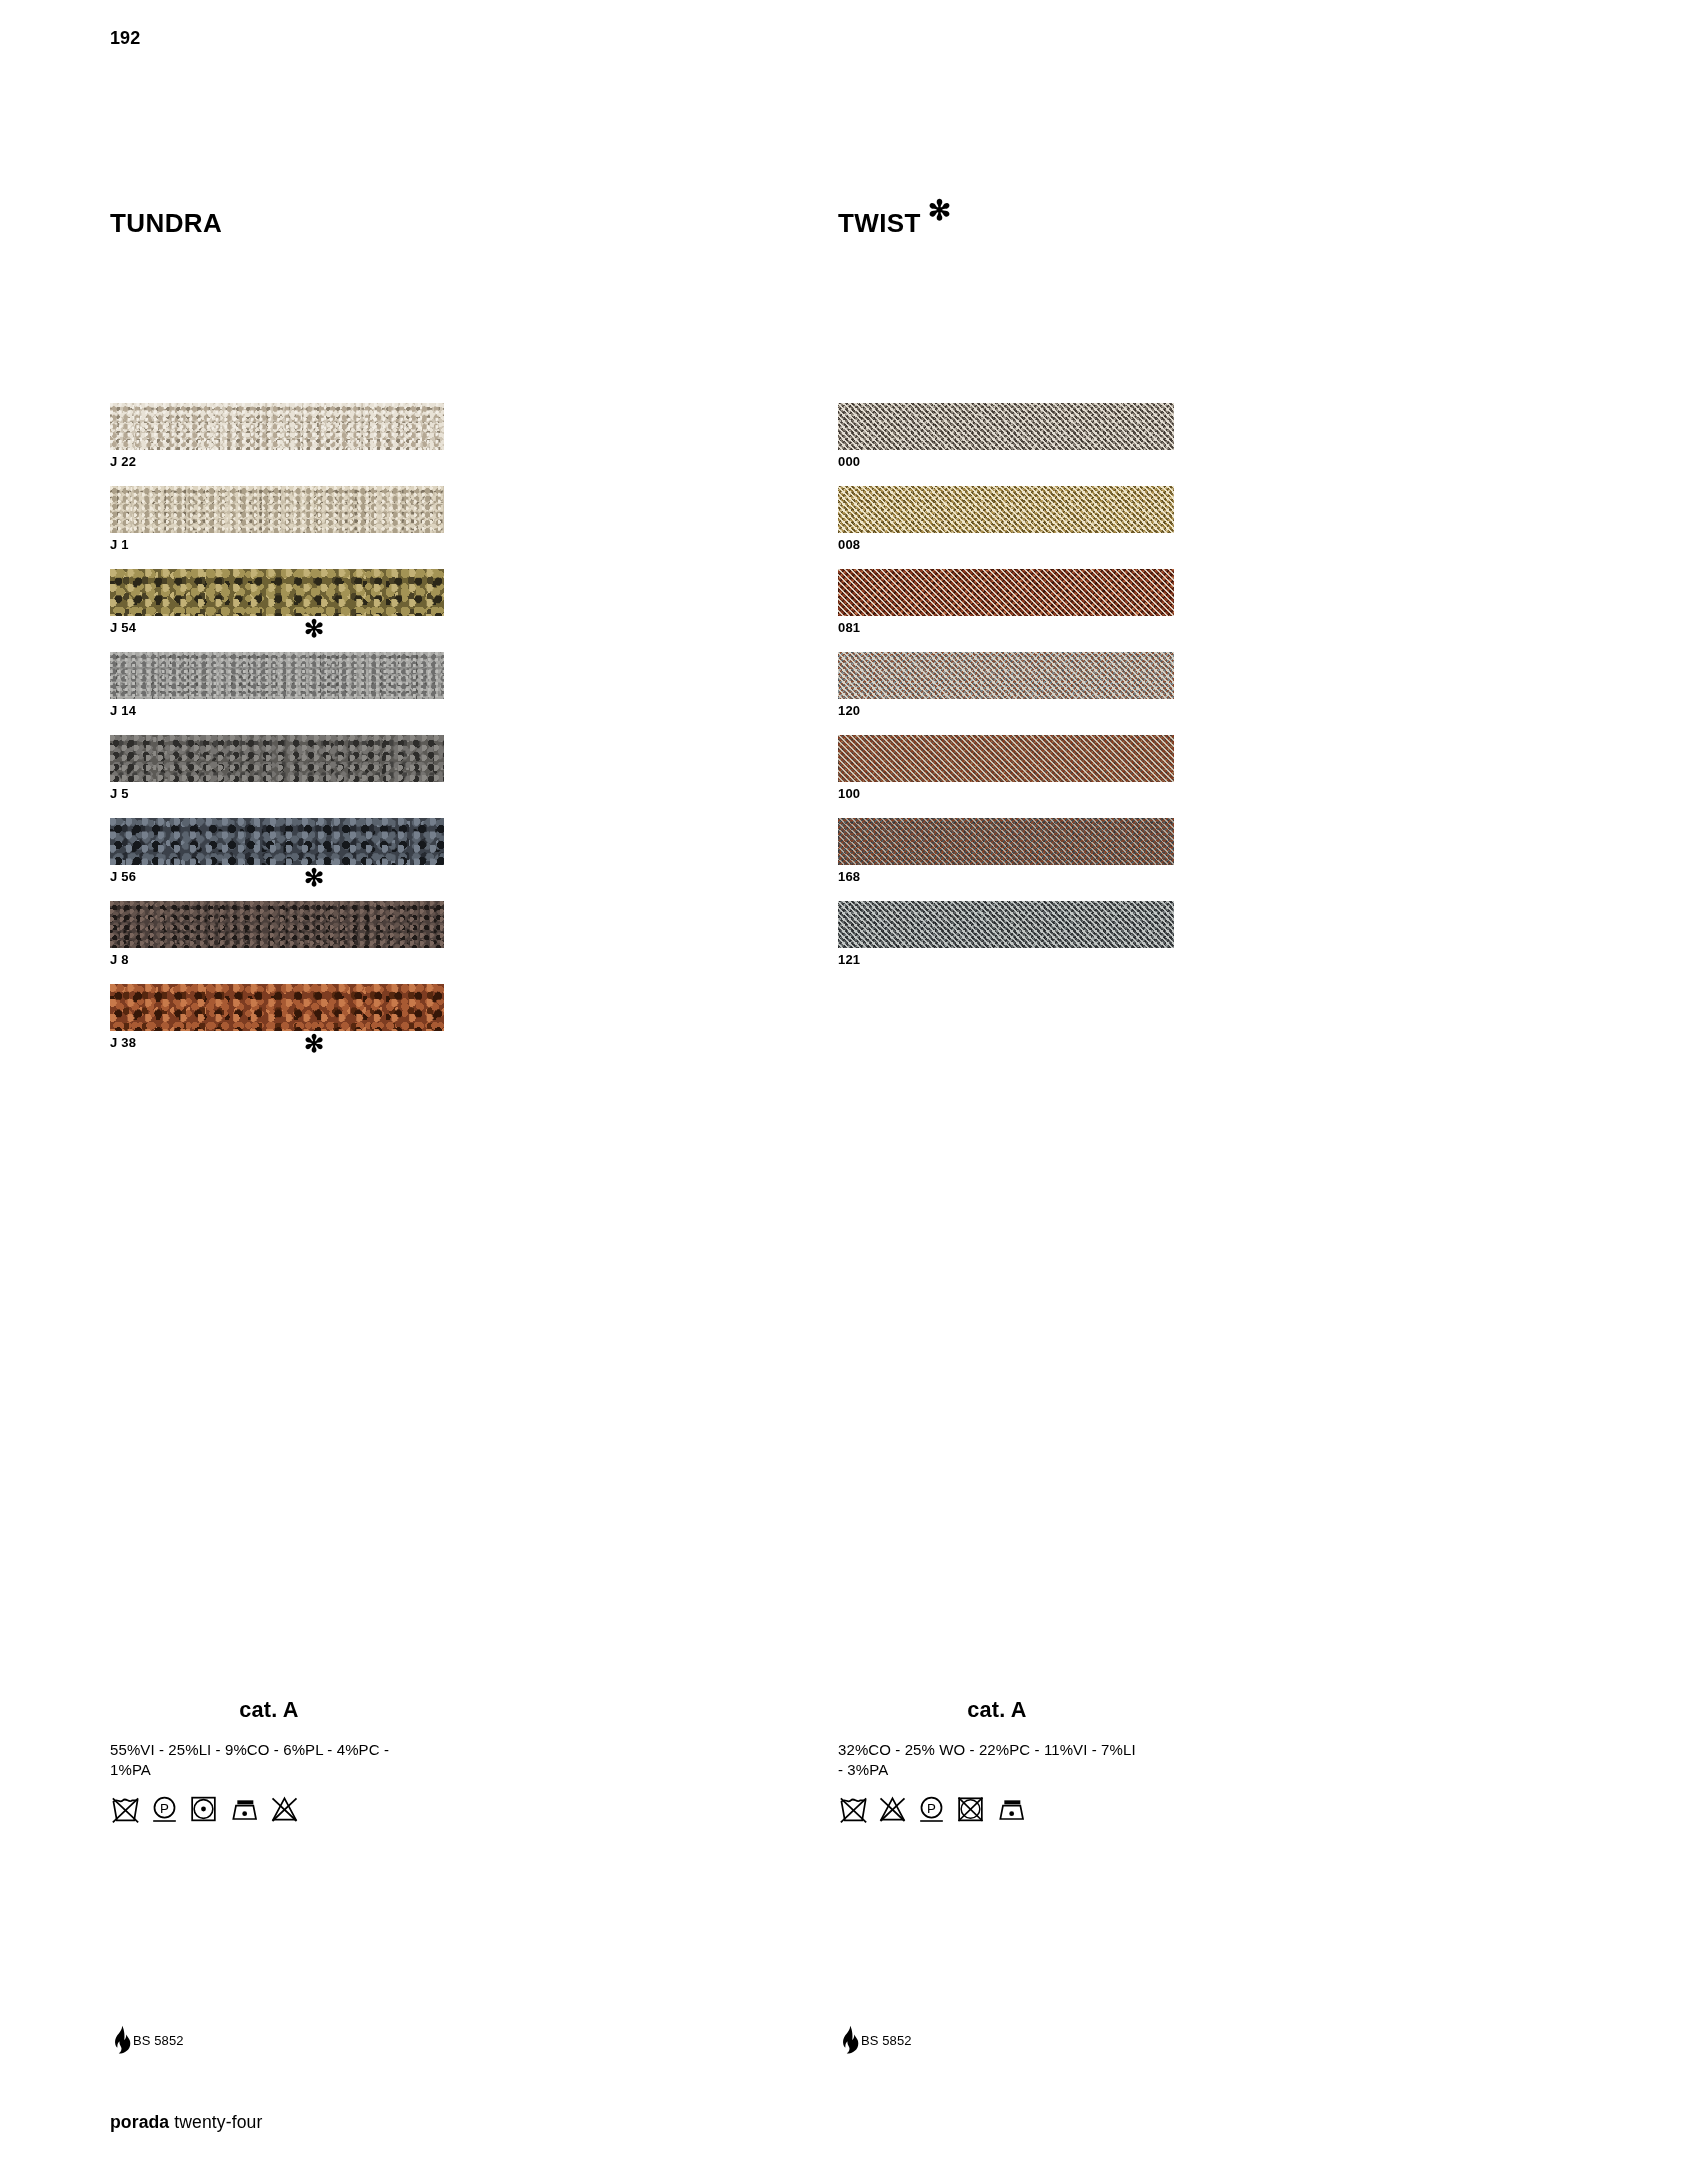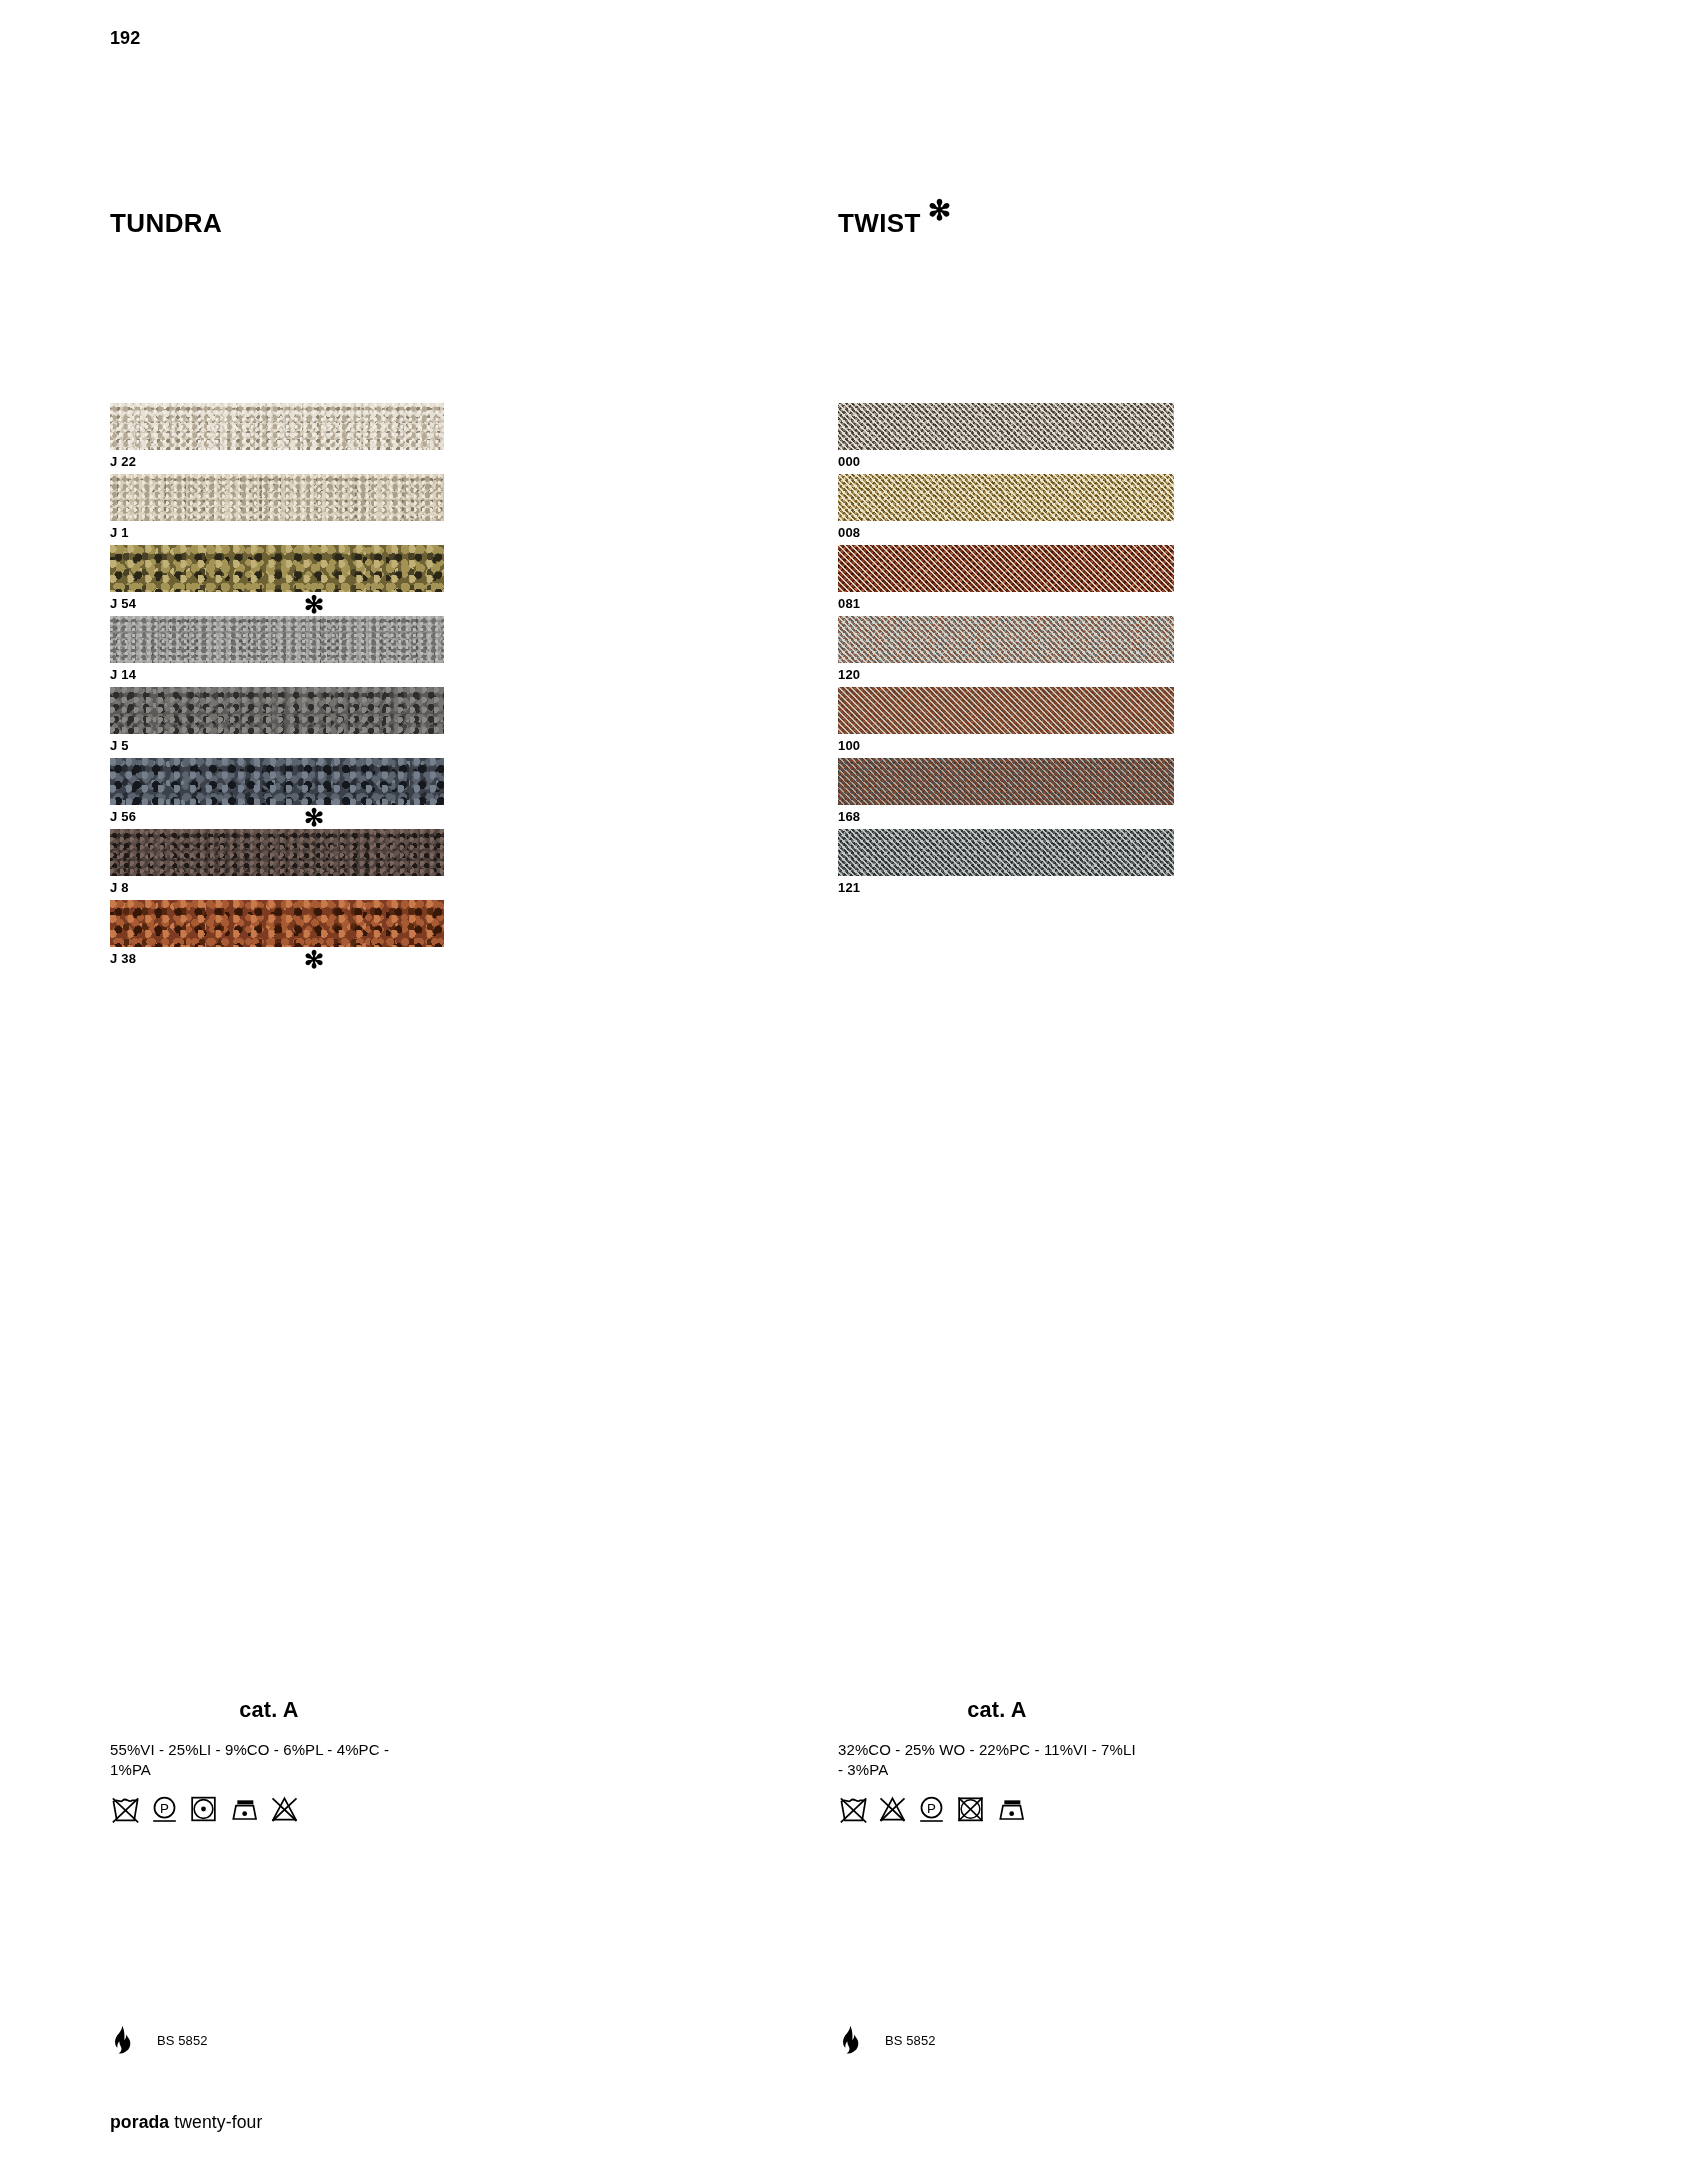--- a/index.html
+++ b/index.html
@@ -54,21 +54,21 @@
   }
 
   
   .swatch-list {
     position: absolute;
     top: 403px;
     width: 338px;
   }
   .swatch-row {
     position: relative;
-    height: 71px;
+    height: 83px;
   }
   .swatch {
     width: 334px;
     height: 47px;
     display: block;
     background-repeat: repeat;
     image-rendering: auto;
   }
   .right .swatch { width: 336px; }
   .swatch-label {
@@ -115,21 +115,21 @@
     gap: 8px;
   }
   .care-icons svg { display: block; }
 
   
   .fire-block {
     position: absolute;
     top: 2025px;
     display: flex;
     align-items: center;
-    gap: 24px;
+    gap: 0;
   }
   .fire-block svg { display: block; }
   .fire-label {
     font-size: 13px;
     letter-spacing: 0.1px;
     line-height: 1;
   }
 
   
   .footer-brand {

